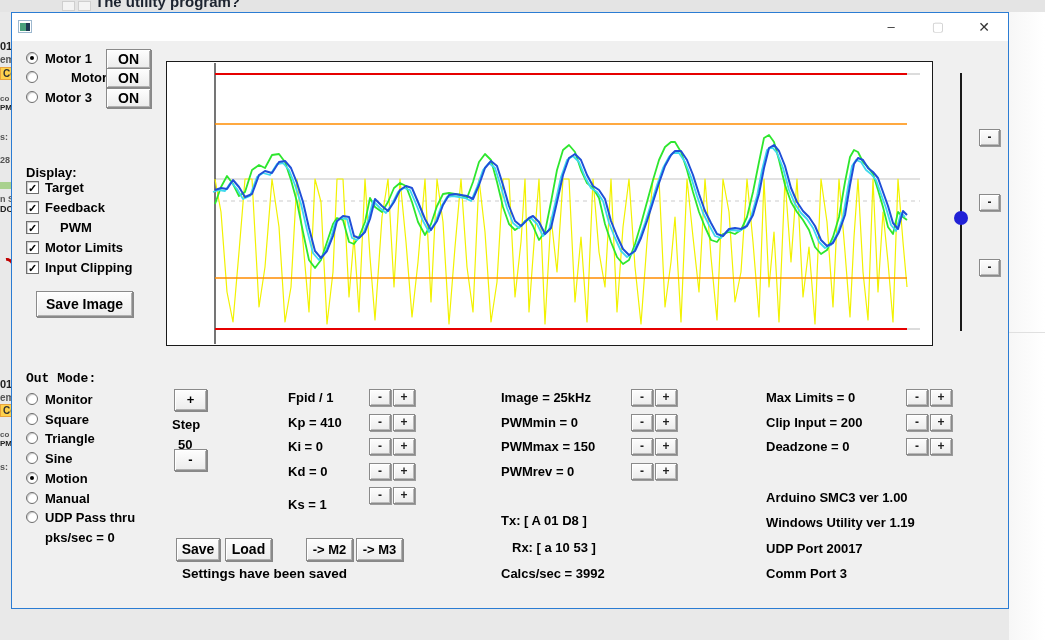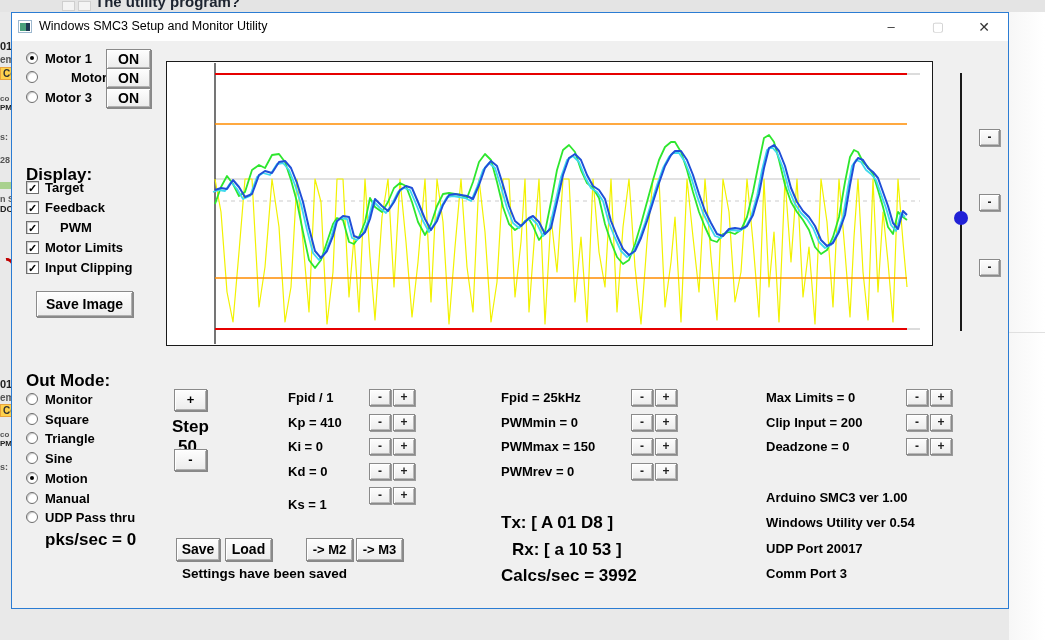--- a/index.html
+++ b/index.html
@@ -44,21 +44,21 @@
 
   
   #slider-track { position:absolute; left:948px; top:60px; width:2px; height:258px; background:#1a1a1a; }
   #slider-handle { position:absolute; left:942px; top:198px; width:14px; height:14px; border-radius:50%; background:#2121d6; }
   .mini-btn { position:absolute; width:22px; height:17px; font-size:12px; font-weight:700; color:#222;
               background:linear-gradient(180deg,#fdfdfd,#ececec); border:1px solid #8a8a8a;
               box-shadow:inset 1px 1px 0 #ffffff, inset -1px -1px 0 #b9b9b9, 1px 1px 0 #9b9b9b;
               text-align:center; line-height:15px; }
 
   
-  .lbl { position:absolute; font-size:17px; font-weight:700; color:#000; white-space:nowrap; }
+  .lbl { position:absolute; font-size:13px; font-weight:700; color:#000; white-space:nowrap; }
   .btn { position:absolute; font-weight:700; color:#000; text-align:center;
          background:linear-gradient(180deg,#fefefe,#ececec); border:1px solid #8a8a8a;
          box-shadow:inset 1px 1px 0 #ffffff, inset -1px -1px 0 #b0b0b0, 1px 1px 0 #888888; }
   .radio { position:absolute; width:12px; height:12px; border-radius:50%; background:#fff;
            border:1px solid #6e6e6e; box-shadow:inset 1px 1px 1px #c9c9c9; }
   .radio .dot { position:absolute; left:3px; top:3px; width:4px; height:4px; border-radius:50%; background:#000; display:none; }
   .radio.sel .dot { display:block; }
   .chk { position:absolute; width:13px; height:13px; background:#fff; border:1px solid #6e6e6e;
          box-shadow:inset 1px 1px 1px #c9c9c9; font-size:11px; line-height:12px; text-align:center; font-weight:700; color:#000; }
   .row-label { position:absolute; font-size:13px; font-weight:700; color:#000; white-space:nowrap; }
@@ -94,21 +94,20 @@
   <div class="bg-right"></div>
   <div class="bg-right-line"></div>
 </div>
 
 <div id="win">
   <div id="titlebar">
     <div id="titleicon">
       <div class="ic-l"></div>
       <div class="ic-r"></div>
     </div>
-    <div id="titletext">Windows SMC3 Setup and Monitor Utility</div>
     <div class="cap-btn" id="btn-min">–</div>
     <div class="cap-btn" id="btn-max">▢</div>
     <div class="cap-btn" id="btn-close">✕</div>
   </div>
 
   <div id="chartbox">
     <svg id="chartsvg" width="765" height="283" viewBox="0 0 765 283">
         <line x1="48" y1="117" x2="753" y2="117" stroke="#d9d9d9" stroke-width="1.5"></line>
         <line x1="48" y1="139" x2="753" y2="139" stroke="#cccccc" stroke-width="1.2" stroke-dasharray="4,4"></line>
         <line x1="740" y1="12" x2="753" y2="12" stroke="#d0d0d0" stroke-width="1.5"></line>
@@ -155,21 +154,21 @@
       <div class="row-label" style="left: 33px; top: 187px;">Feedback</div>
       <div class="chk" style="left: 14px; top: 208px; width: 13px; height: 13px;">✓</div>
       <div class="row-label" style="left: 33px; top: 207px; padding-left: 15px;">PWM</div>
       <div class="chk" style="left: 14px; top: 228px; width: 13px; height: 13px;">✓</div>
       <div class="row-label" style="left: 33px; top: 227px;">Motor Limits</div>
       <div class="chk" style="left: 14px; top: 248px; width: 13px; height: 13px;">✓</div>
       <div class="row-label" style="left: 33px; top: 247px;">Input Clipping</div>
     </div>
   <div class="btn" style="left:24px; top:278px; width:97px; height:26px; font-size:14px; line-height:24px;">Save Image</div>
 
-  <div class="lbl" style="left:14px; top:358px;">Out Mode:</div>
+  <div class="lbl" style="left:14px; top:358px;font-family:Liberation Mono, monospace;">Out Mode:</div>
   <div id="outmode">
       <div class="radio" style="left: 14px; top: 380px; width: 12px; height: 12px;"></div>
       <div class="row-label" style="left: 33px; top: 379px;">Monitor</div>
       <div class="radio" style="left: 14px; top: 399.7px; width: 12px; height: 12px;"></div>
       <div class="row-label" style="left: 33px; top: 398.7px;">Square</div>
       <div class="radio" style="left: 14px; top: 419.4px; width: 12px; height: 12px;"></div>
       <div class="row-label" style="left: 33px; top: 418.4px;">Triangle</div>
       <div class="radio" style="left: 14px; top: 439.1px; width: 12px; height: 12px;"></div>
       <div class="row-label" style="left: 33px; top: 438.1px;">Sine</div>
       <div class="radio sel" style="left: 14px; top: 458.8px; width: 12px; height: 12px;">
@@ -197,21 +196,21 @@
       <div class="mini-btn" style="left: 381px; top: 400.6px; width: 22px; height: 17px;">+</div>
       <div class="row-label" style="left: 276px; top: 426.2px;">Ki = 0</div>
       <div class="mini-btn" style="left: 357px; top: 425.2px; width: 22px; height: 17px;">-</div>
       <div class="mini-btn" style="left: 381px; top: 425.2px; width: 22px; height: 17px;">+</div>
       <div class="row-label" style="left: 276px; top: 450.8px;">Kd = 0</div>
       <div class="mini-btn" style="left: 357px; top: 449.8px; width: 22px; height: 17px;">-</div>
       <div class="mini-btn" style="left: 381px; top: 449.8px; width: 22px; height: 17px;">+</div>
       <div class="row-label" style="left: 276px; top: 476px; margin-top: 8px;">Ks = 1</div>
       <div class="mini-btn" style="left: 357px; top: 474.4px; width: 22px; height: 17px;">-</div>
       <div class="mini-btn" style="left: 381px; top: 474.4px; width: 22px; height: 17px;">+</div>
-      <div class="row-label" style="left: 489px; top: 377px;">Fpid = 25kHz</div>
+      <div class="row-label" style="left: 489px; top: 377px;">Image = 25kHz</div>
       <div class="mini-btn" style="left: 619px; top: 376px; width: 22px; height: 17px;">-</div>
       <div class="mini-btn" style="left: 643px; top: 376px; width: 22px; height: 17px;">+</div>
       <div class="row-label" style="left: 489px; top: 401.6px;">PWMmin = 0</div>
       <div class="mini-btn" style="left: 619px; top: 400.6px; width: 22px; height: 17px;">-</div>
       <div class="mini-btn" style="left: 643px; top: 400.6px; width: 22px; height: 17px;">+</div>
       <div class="row-label" style="left: 489px; top: 426.2px;">PWMmax = 150</div>
       <div class="mini-btn" style="left: 619px; top: 425.2px; width: 22px; height: 17px;">-</div>
       <div class="mini-btn" style="left: 643px; top: 425.2px; width: 22px; height: 17px;">+</div>
       <div class="row-label" style="left: 489px; top: 450.8px;">PWMrev = 0</div>
       <div class="mini-btn" style="left: 619px; top: 449.8px; width: 22px; height: 17px;">-</div>
@@ -232,17 +231,17 @@
   <div class="btn" style="left:294px; top:525px; width:47px; height:23px; font-size:13px; line-height:21px;">-&gt; M2</div>
   <div class="btn" style="left:344px; top:525px; width:47px; height:23px; font-size:13px; line-height:21px;">-&gt; M3</div>
   <div class="lbl" style="left:170px; top:553px; font-size:13.5px;">Settings have been saved</div>
 
   <div class="lbl" style="left:489px; top:500px;">Tx: [ A 01 D8 ]</div>
   <div class="lbl" style="left:489px; top:527px;margin-left:11px;">Rx: [ a 10 53 ]</div>
   <div class="lbl" style="left:489px; top:553px;">Calcs/sec = 3992</div>
 
   <div id="infolines">
       <div class="row-label" style="left: 754px; top: 477px;">Arduino SMC3 ver 1.00</div>
-      <div class="row-label" style="left: 754px; top: 502.4px;">Windows Utility ver 0.54</div>
+      <div class="row-label" style="left: 754px; top: 502.4px;">Windows Utility ver 1.19</div>
       <div class="row-label" style="left: 754px; top: 527.8px;">UDP Port 20017</div>
       <div class="row-label" style="left: 754px; top: 553.2px;">Comm Port 3</div>
     </div>
 </div>
 
 </body></html>

